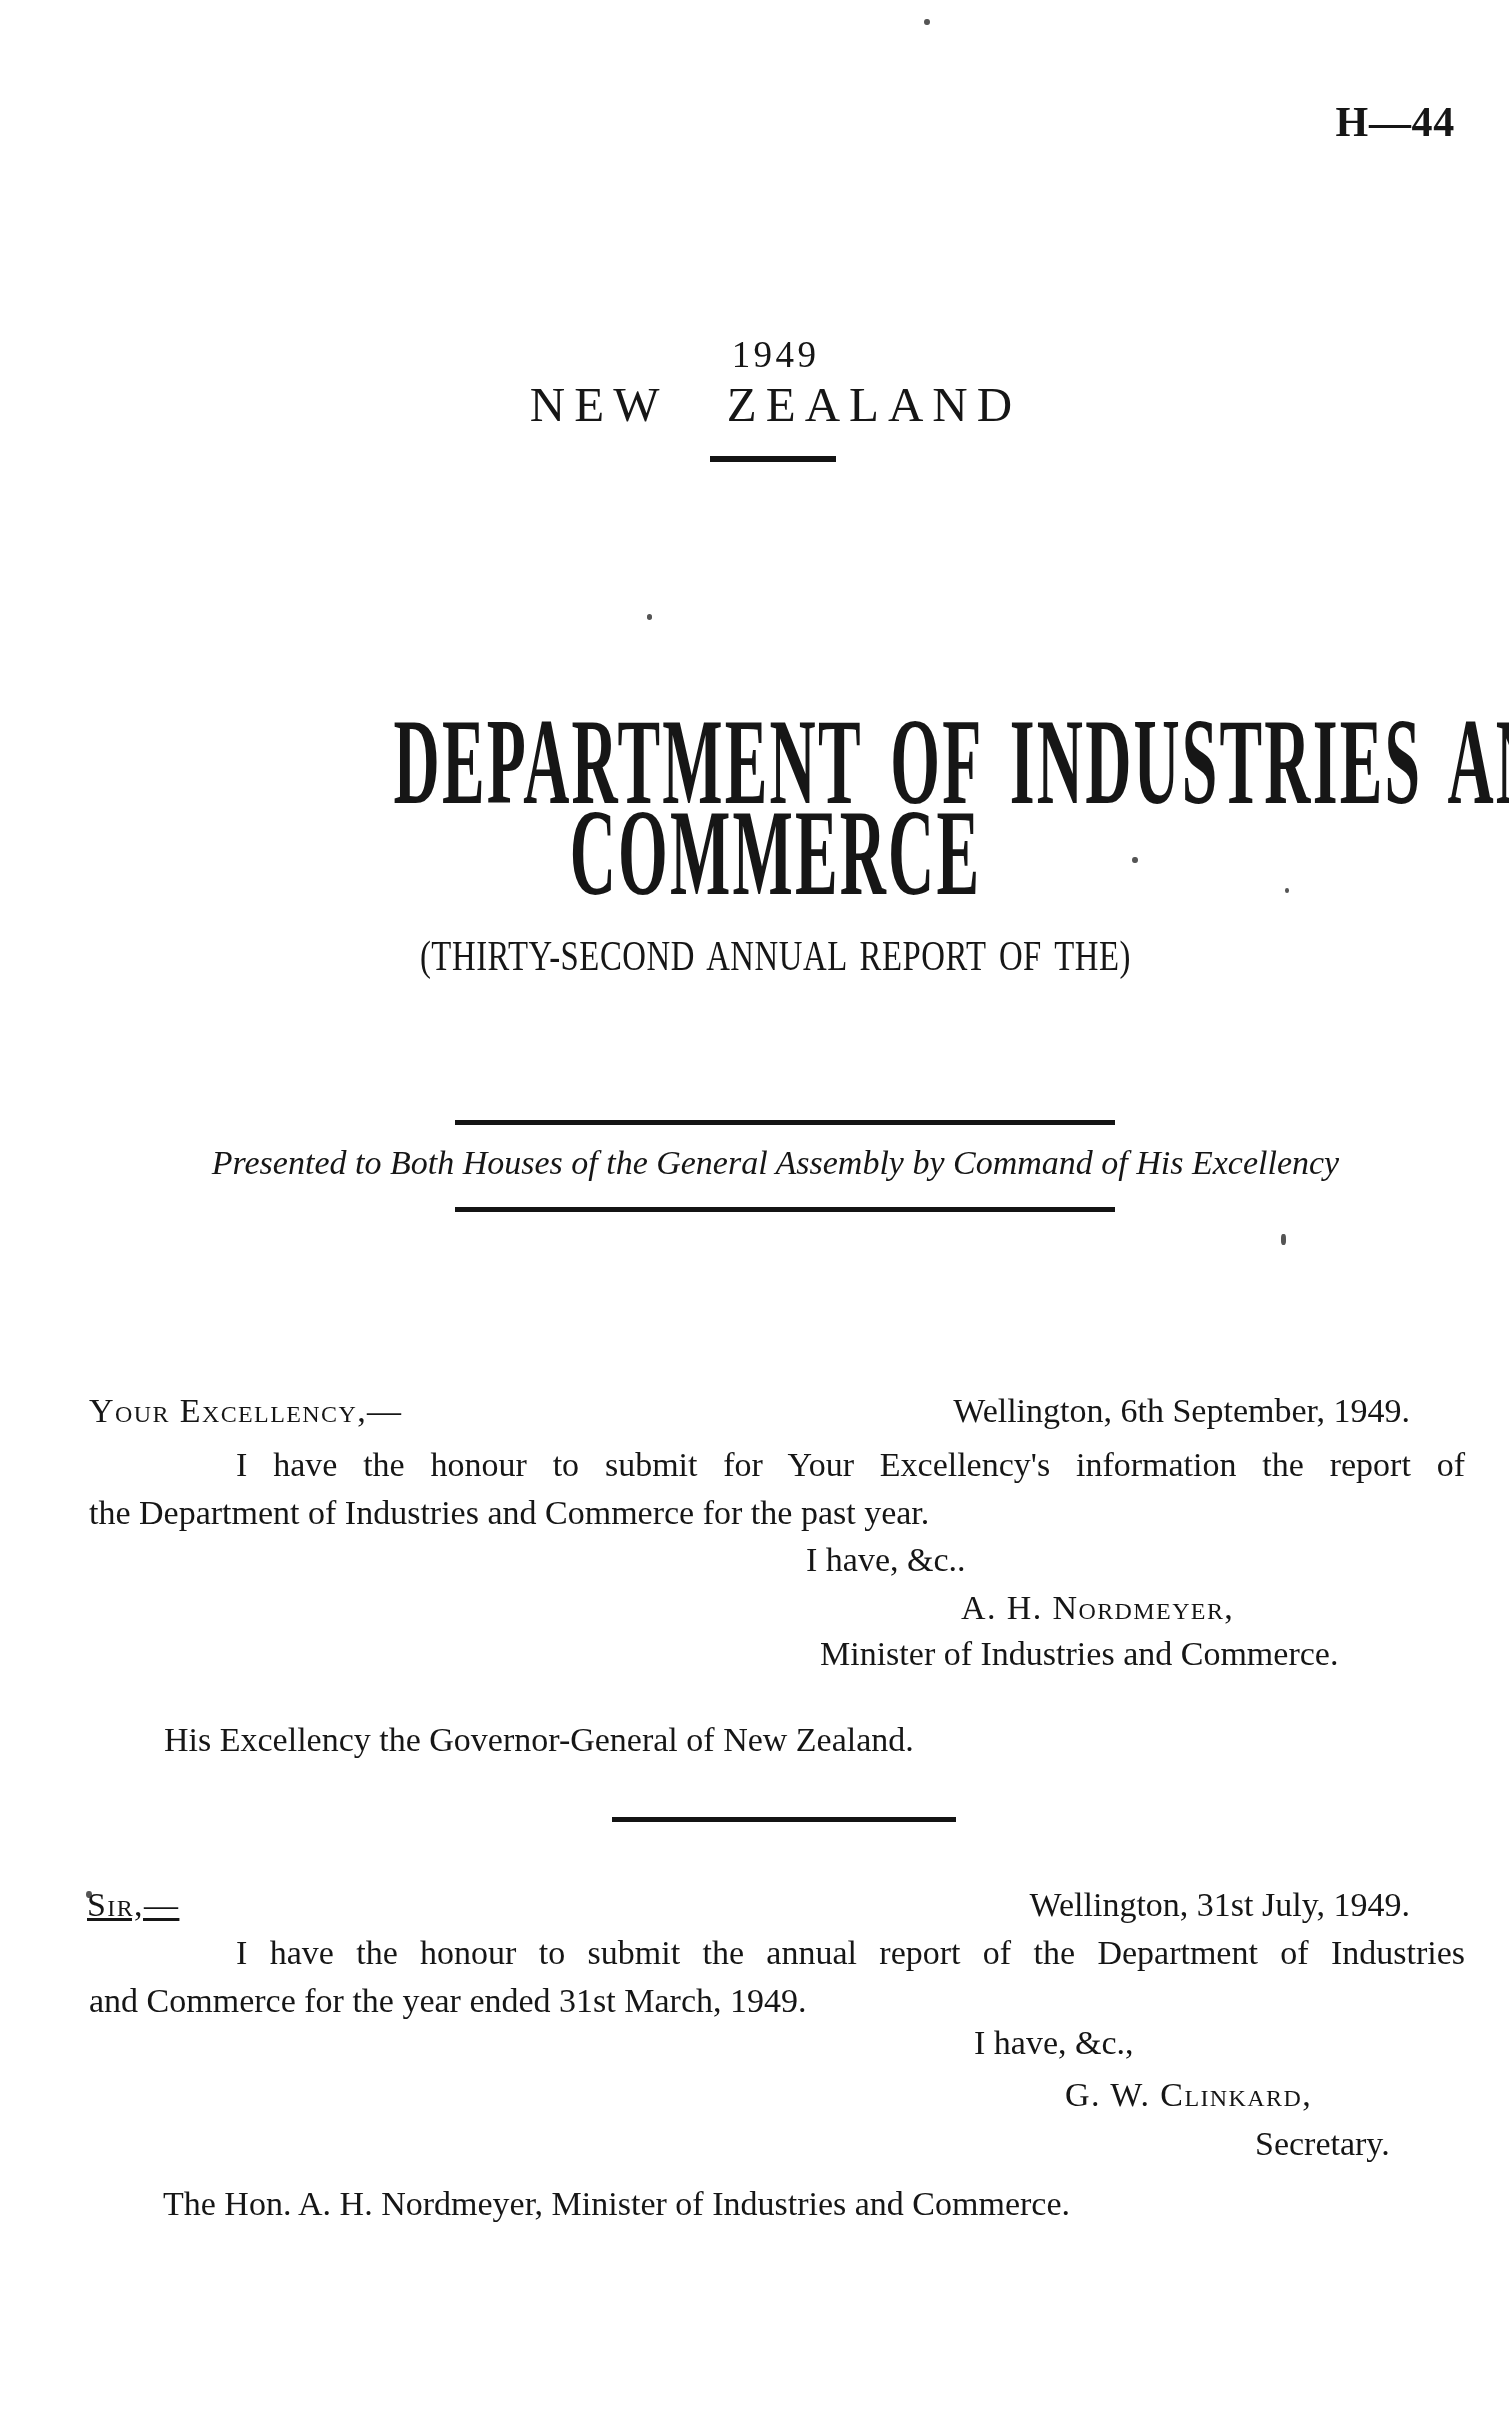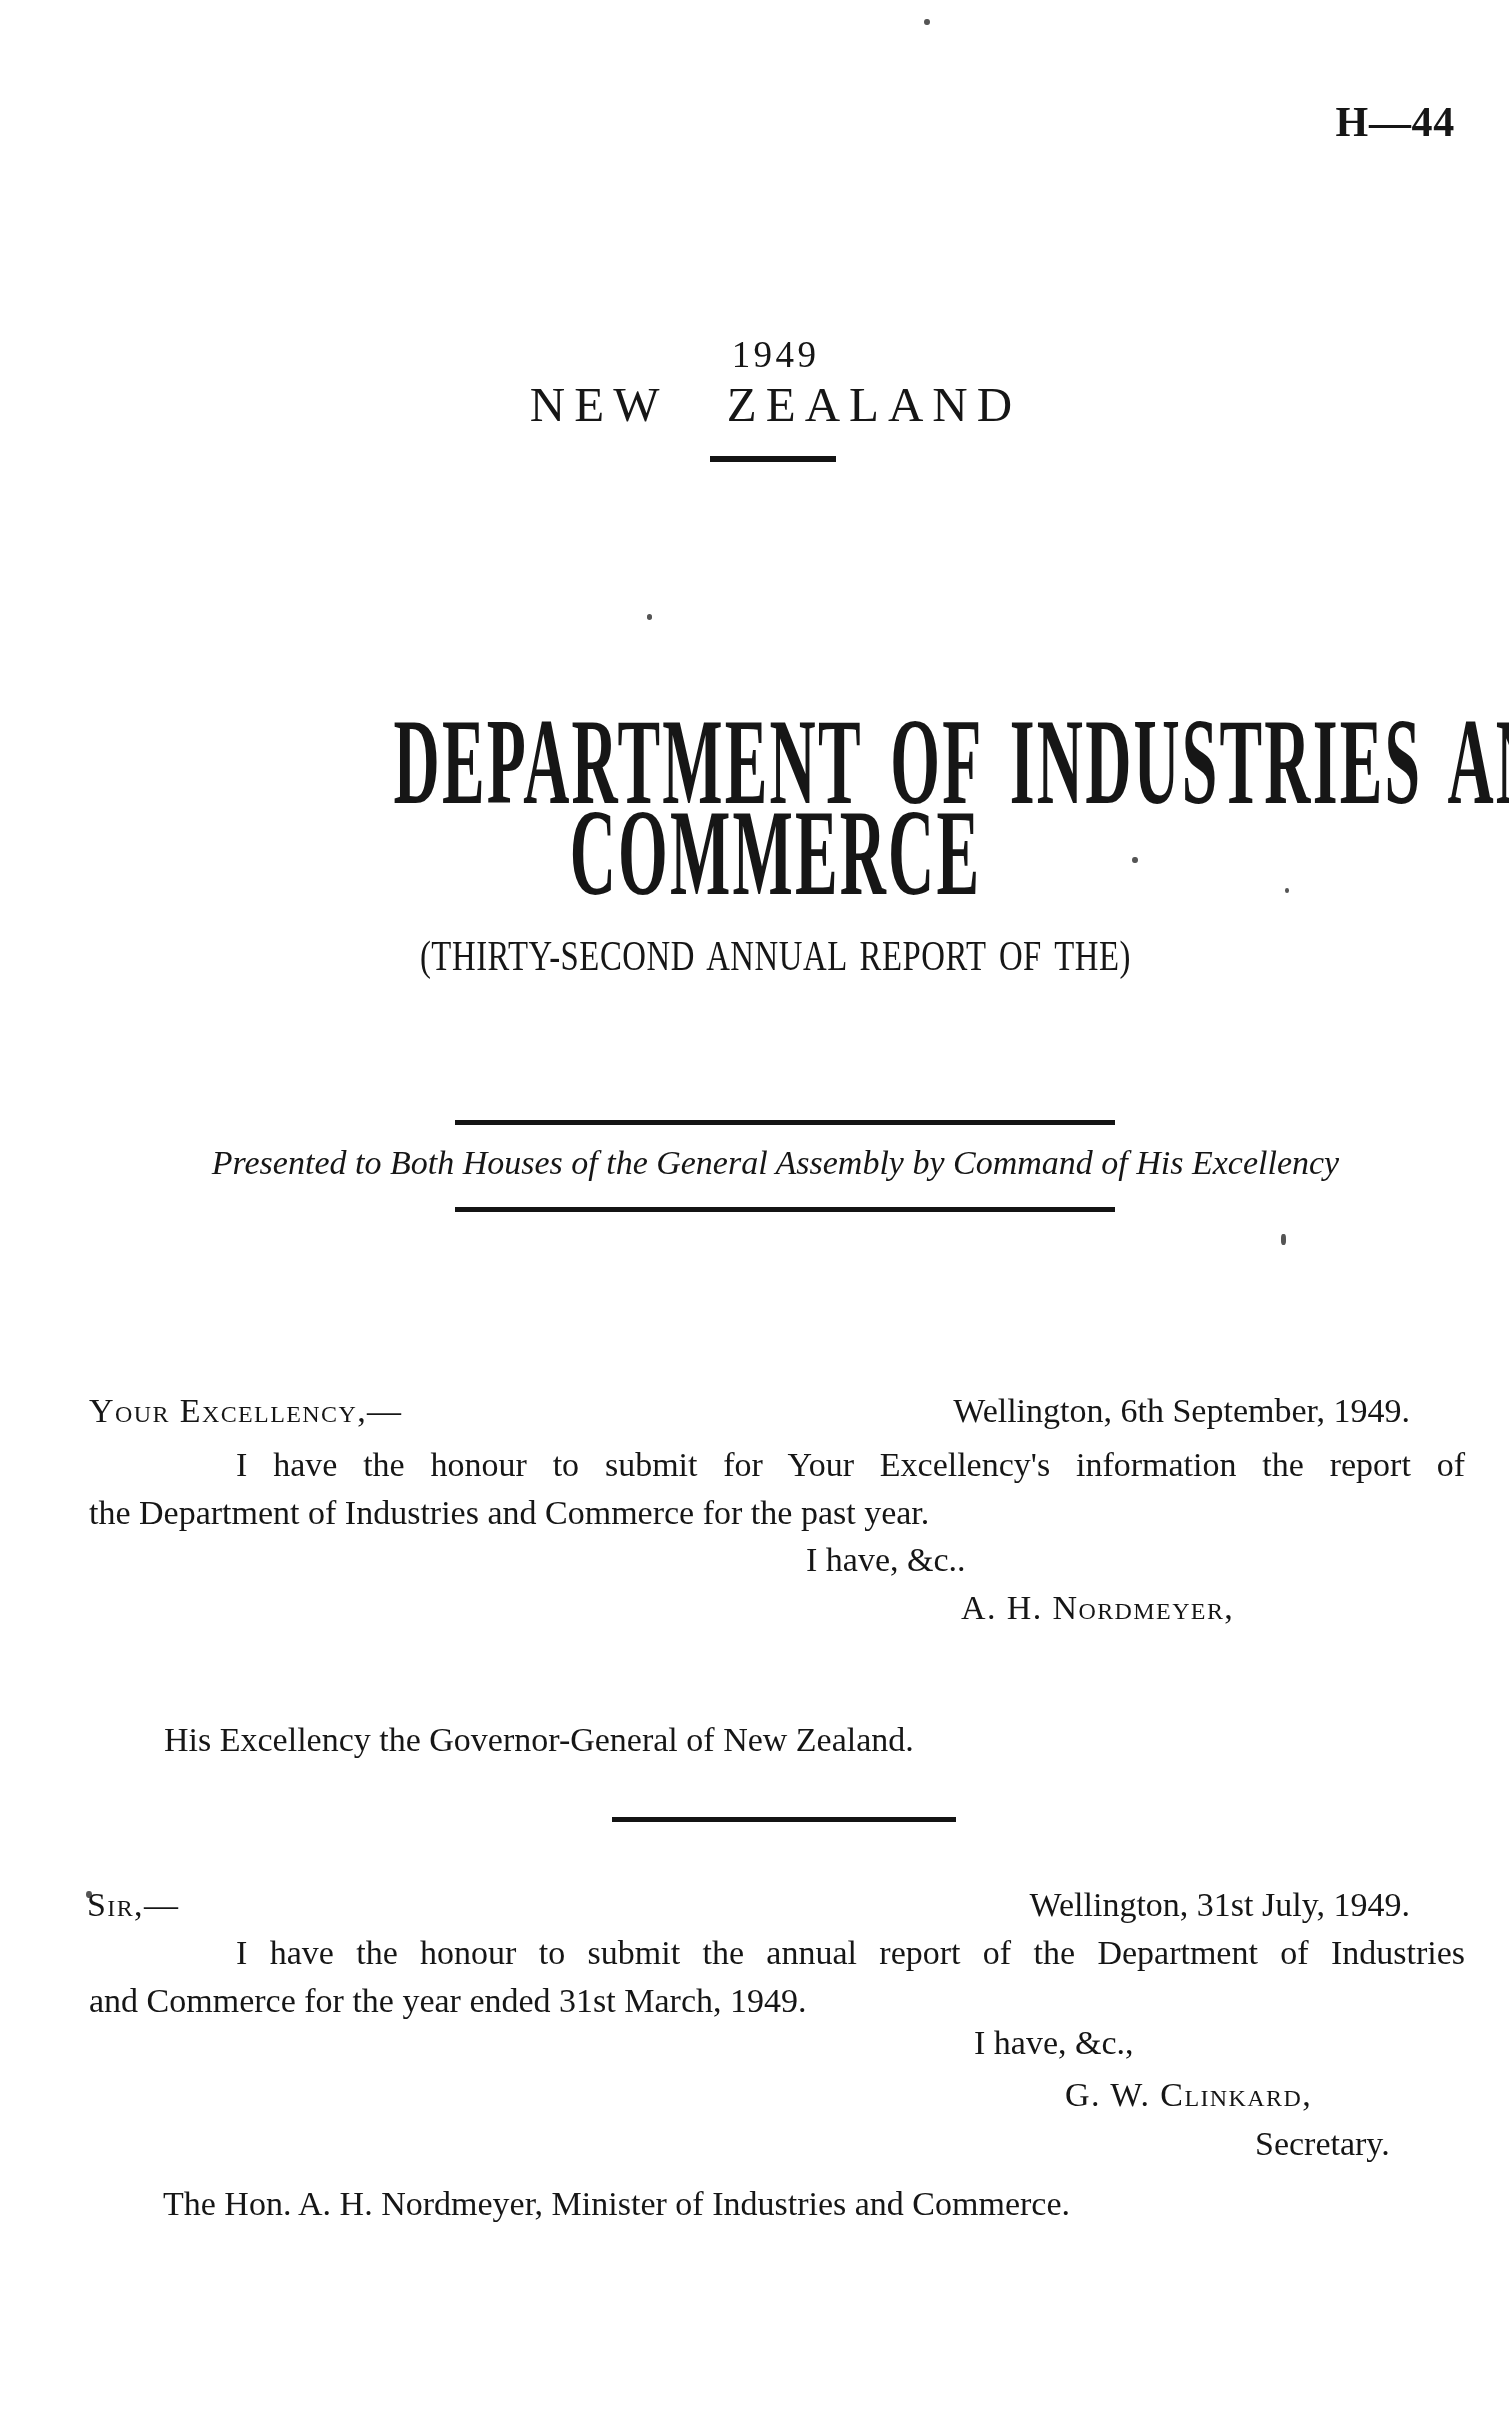--- a/index.html
+++ b/index.html
@@ -33,21 +33,21 @@
   .para{left:89px;width:1376px;font-size:34px;line-height:48px;}
   .para-1{top:1441px;}
   .para-2{top:1929px;}
   .para .first{text-align:justify;text-align-last:justify;padding-left:147px;}
   .para .rest{text-align:left;}
   .valediction1{top:1536px;left:806px;margin-top:7px;}
   .signature1{top:1591px;left:961px;letter-spacing:1.4px;}
   .role1{top:1637px;left:820px;}
   .addressee{top:1699px;left:164px;margin-top:24px;}
   .rule-3{top:1817px;left:612px;width:344px;height:4.8px;}
-  .salutation2{top:1888px;left:87px;letter-spacing:1.4px;}
+  .salutation2{top:1888px;left:87px;letter-spacing:1.4px;text-decoration:underline;}
   .dateline2{top:1888px;right:100px;}
   .valediction2{top:2026px;left:974px;}
   .signature2{top:2078px;left:1065px;letter-spacing:1.4px;}
   .role2{top:2127px;left:1255px;}
   .footer-line{top:2187px;left:163px;text-align:center;}
   .speck{position:absolute;background:#2a2a2a;border-radius:50%;opacity:.8;}
 </style>
 </head>
 <body>
 
@@ -70,20 +70,21 @@
   <div class="abs line sc salutation1">Your Excellency,—</div>
   <div class="abs line dateline1">Wellington, 6th September, 1949.</div>
 
   <div class="abs para para-1">
     <div class="first">I have the honour to submit for Your Excellency's information the report of</div>
     <div class="rest">the Department of Industries and Commerce for the past year.</div>
   </div>
 
   <div class="abs line valediction1">I have, &amp;c..</div>
   <div class="abs line sc signature1">A. H. Nordmeyer,</div>
+  <div class="abs line role1">Minister of Industries and Commerce.</div>
   <div class="abs line addressee">His Excellency the Governor-General of New Zealand.</div>
 
   <div class="abs rule rule-3"></div>
 
   <div class="abs line sc salutation2">Sir,—</div>
   <div class="abs line dateline2">Wellington, 31st July, 1949.</div>
 
   <div class="abs para para-2">
     <div class="first">I have the honour to submit the annual report of the Department of Industries</div>
     <div class="rest">and Commerce for the year ended 31st March, 1949.</div>

